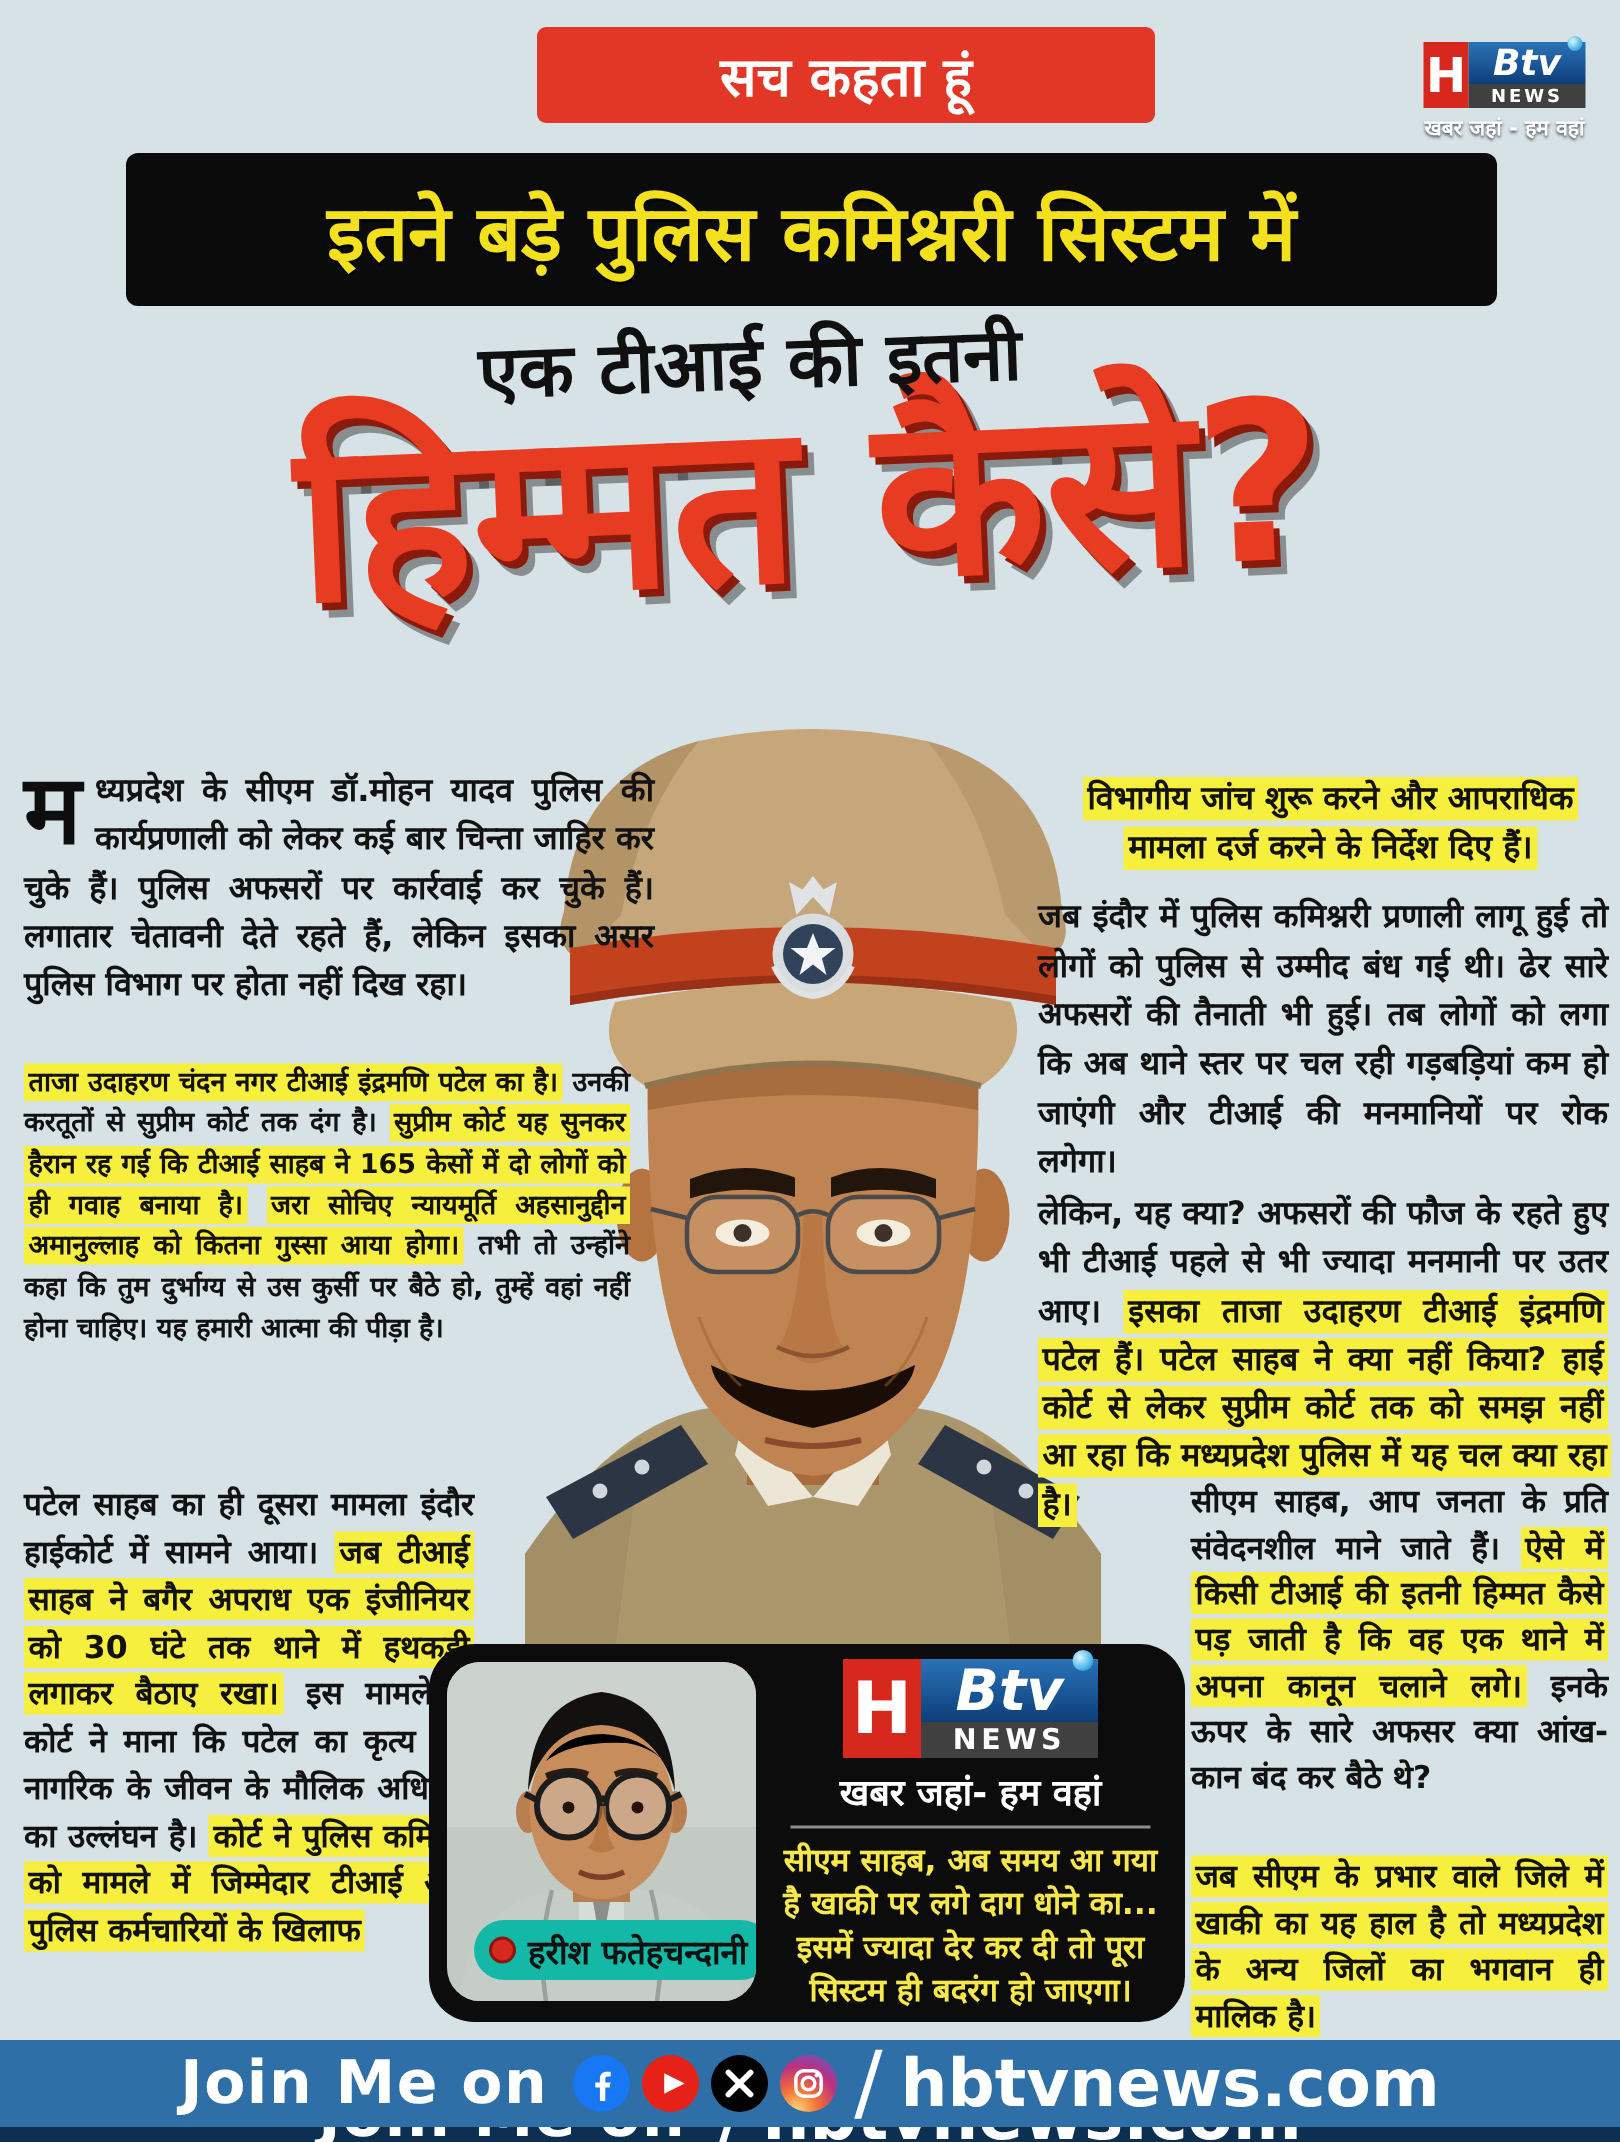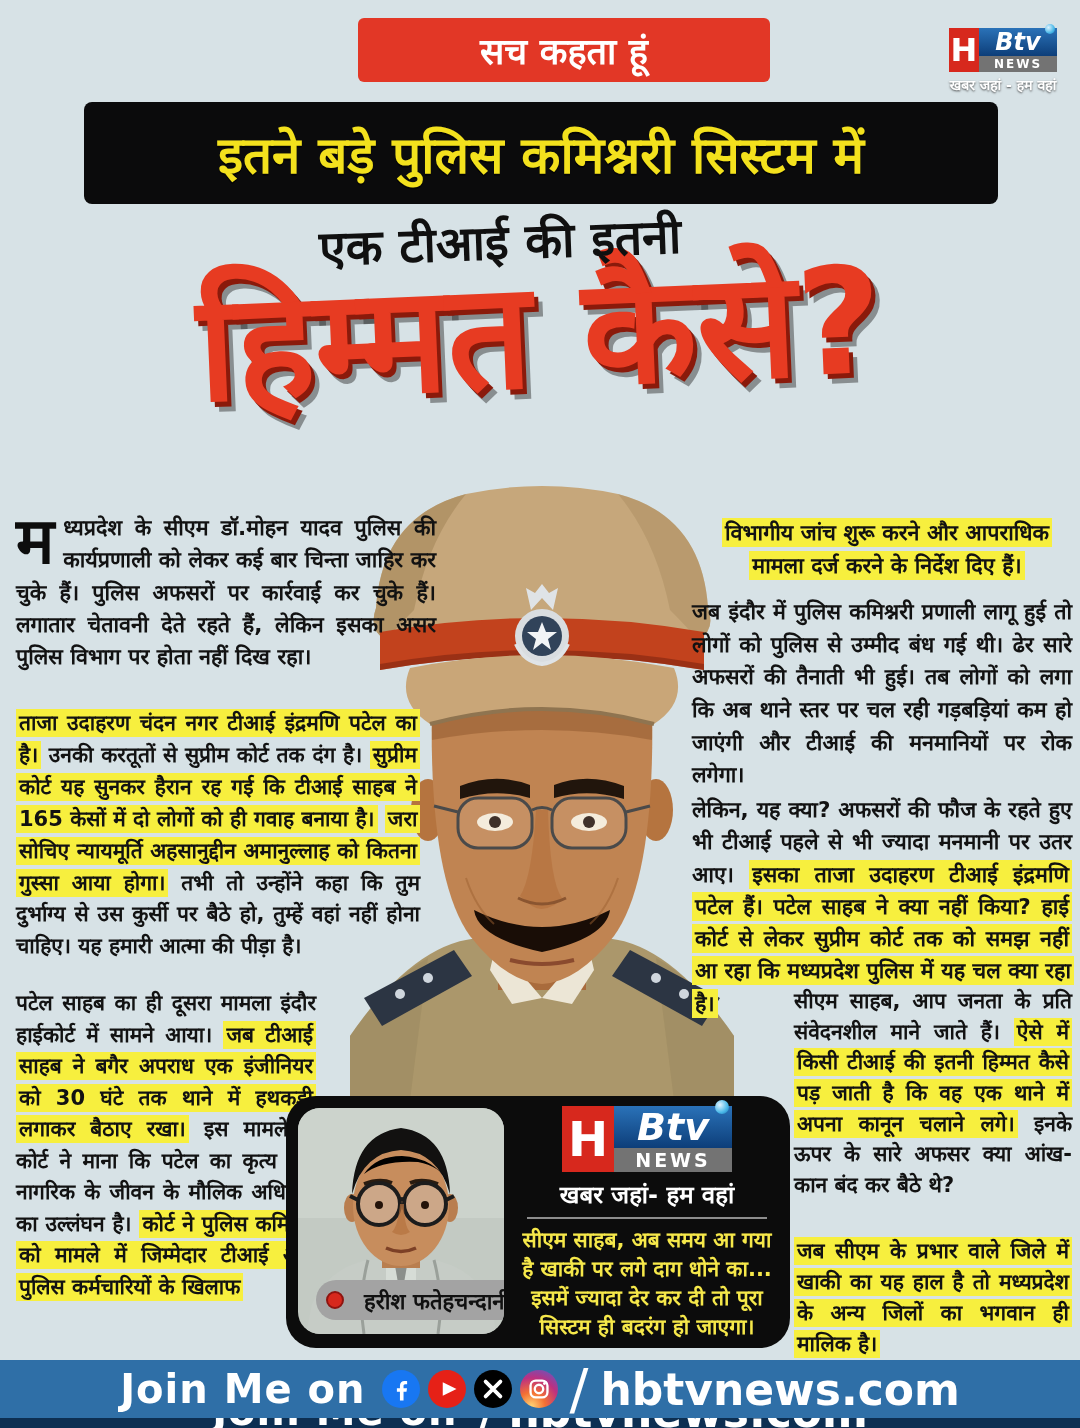--- a/index.html
+++ b/index.html
@@ -10,21 +10,21 @@
   
   .kicker{position:absolute;left:358px;top:18px;width:412px;height:64px;background:#e23726;
           border-radius:6px;display:flex;align-items:center;justify-content:center;
           color:#fff;font-size:36px;font-weight:800;z-index:5;}
   .toplogo{position:absolute;left:936px;top:28px;width:134px;z-index:5;}
   .logo-row{display:flex;justify-content:center;align-items:stretch;}
   .logo-h{background:#d7281d;color:#fff;font-weight:800;display:flex;align-items:center;justify-content:center;}
   .logo-col{display:flex;flex-direction:column;align-items:center;}
   .logo-btv{background:linear-gradient(180deg,#2a72b8,#0d3e79);color:#fff;font-weight:800;font-style:italic;
             display:flex;align-items:center;justify-content:center;position:relative;}
-  .logo-news{background:#737373;color:#fff;font-weight:800;display:flex;align-items:center;justify-content:center;}
+  .logo-news{background:#404040;color:#fff;font-weight:800;display:flex;align-items:center;justify-content:center;}
   .globe{position:absolute;border-radius:50%;background:radial-gradient(circle at 35% 35%,#dff3ff,#49b8e8 60%,#1b6fae);}
   .toplogo .logo-h{width:30px;height:44px;font-size:32px;}
   .toplogo .logo-btv{width:78px;height:28px;font-size:24px;}
   .toplogo .logo-news{width:78px;height:16px;font-size:12px;letter-spacing:2px;}
   .toplogo .globe{width:10px;height:10px;right:2px;top:-4px;}
   .logo-tagline{margin-top:3px;text-align:center;color:#fff;font-size:14px;font-weight:800;
                 text-shadow:0 1px 2px rgba(40,40,40,.8);}
   .banner{position:absolute;left:84px;top:102px;width:914px;height:102px;background:#0b0b0c;border-radius:8px;
           display:flex;align-items:center;justify-content:center;color:#f3e11d;font-size:51px;font-weight:800;
           z-index:4;text-shadow:0 2px 0 rgba(0,0,0,.6);}
@@ -32,37 +32,37 @@
            font-size:48px;font-weight:800;transform:rotate(-2deg);z-index:4;white-space:nowrap;}
   .headline{position:absolute;left:50px;top:250px;width:980px;text-align:center;color:#e73b22;
             font-size:148px;line-height:1.15;font-weight:800;transform:rotate(-2.4deg);white-space:nowrap;
             text-shadow:4px 5px 0 #8a1a0b,8px 10px 0 rgba(40,40,40,.45);z-index:2;}
 
   
   .para{position:absolute;color:#121212;font-weight:700;text-align:justify;z-index:3;}
   .hl{background:#f7ef3e;padding:2px 3px;-webkit-box-decoration-break:clone;box-decoration-break:clone;}
   .dropcap{float:left;font-size:64px;line-height:.92;font-weight:800;padding-right:9px;color:#0d0d0d;}
   #pL1{left:16px;top:512px;width:420px;font-size:21.5px;line-height:1.5;}
-  #pL2{left:16px;top:708px;width:404px;font-size:21px;line-height:1.52;}
+  #pL2{left:16px;top:708px;width:404px;font-size:18px;line-height:1.52;}
   #pL3{left:16px;top:988px;width:300px;font-size:21px;line-height:1.5;}
   #pR1{left:704px;top:516px;width:366px;font-size:21.5px;line-height:1.55;text-align:center;}
   #pR2{left:692px;top:596px;width:380px;font-size:21.5px;line-height:1.52;}
   #pR3{left:692px;top:794px;width:380px;font-size:21.5px;line-height:1.5;}
   #pR4{left:794px;top:986px;width:278px;font-size:21px;line-height:1.46;}
   #pR5{left:794px;top:1236px;width:278px;font-size:21px;line-height:1.48;}
 
   
   #officer{position:absolute;left:348px;top:458px;width:388px;height:658px;z-index:1;}
 
   
   .inset{position:absolute;left:286px;top:1096px;width:504px;height:252px;background:#0c0c0c;
          border-radius:30px;z-index:6;}
   .inset-portrait{position:absolute;left:12px;top:12px;width:206px;height:226px;border-radius:22px;overflow:hidden;}
-  .name-pill{position:absolute;left:18px;bottom:14px;background:#a3a3a3;border-radius:22px;
-             padding:5px 16px 5px 10px;display:flex;align-items:center;gap:20px;z-index:2;justify-content:space-between;}
+  .name-pill{position:absolute;left:18px;bottom:14px;background:#14b8a6;border-radius:22px;
+             padding:5px 16px 5px 10px;display:flex;align-items:center;gap:8px;z-index:2;justify-content:space-between;}
   .name-dot{width:18px;height:18px;border-radius:50%;background:#d7281d;border:2px solid #8e1410;}
   .name-text{font-size:22px;font-weight:800;color:#111;white-space:nowrap;}
   .inset-right{position:absolute;left:228px;top:10px;width:266px;display:flex;flex-direction:column;align-items:center;}
   .inset-right .logo-h{width:52px;height:66px;font-size:48px;}
   .inset-right .logo-btv{width:118px;height:42px;font-size:38px;}
   .inset-right .logo-news{width:118px;height:24px;font-size:19px;letter-spacing:3px;}
   .inset-right .globe{width:14px;height:14px;right:3px;top:-6px;}
   .inset-tagline{margin-top:5px;color:#fff;font-size:24px;font-weight:800;}
   .inset-divider{width:240px;height:2px;background:#8d8d8d;margin:7px 0;}
   .inset-quote{color:#f6e84a;font-size:21px;font-weight:700;text-align:center;line-height:1.38;width:262px;}

